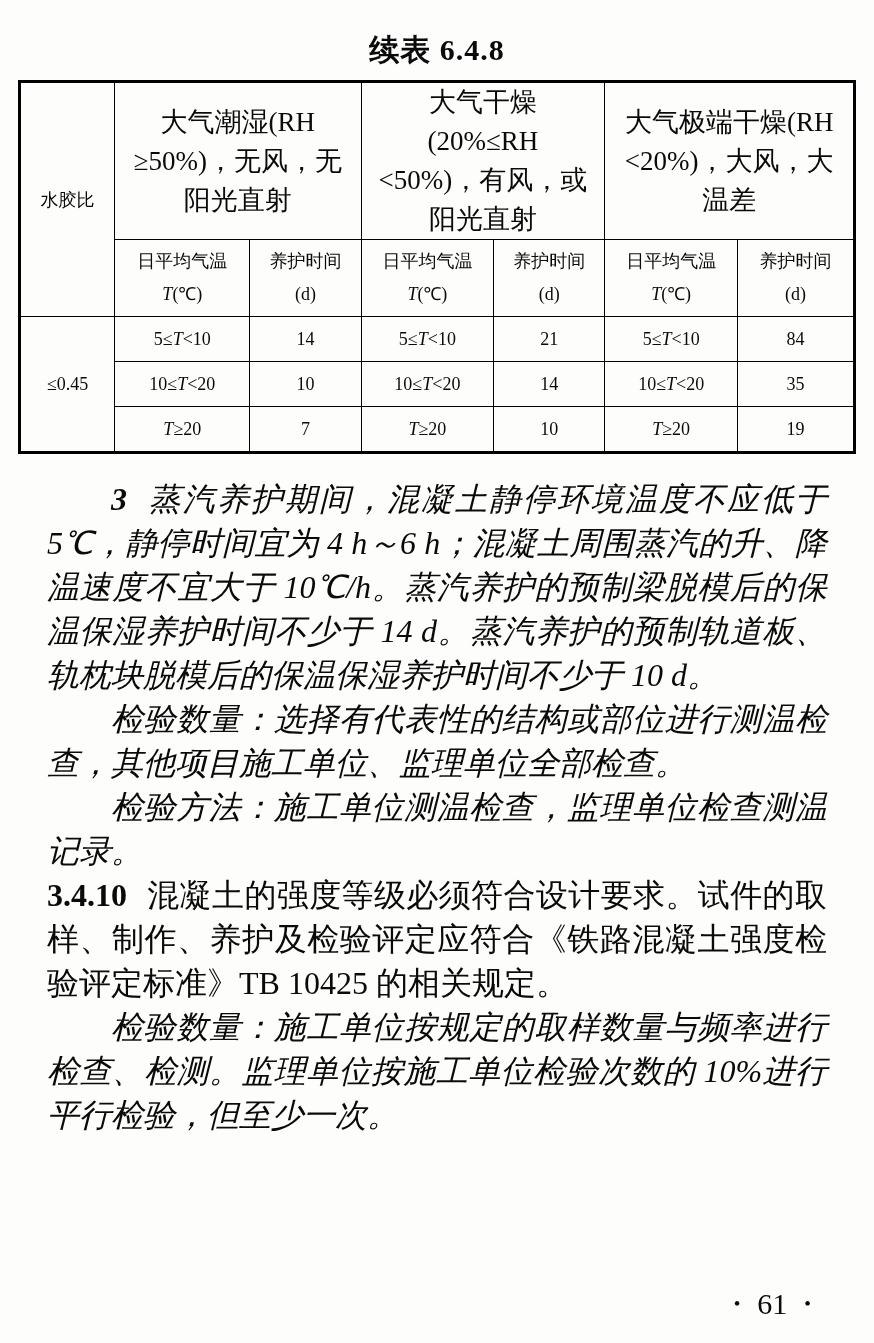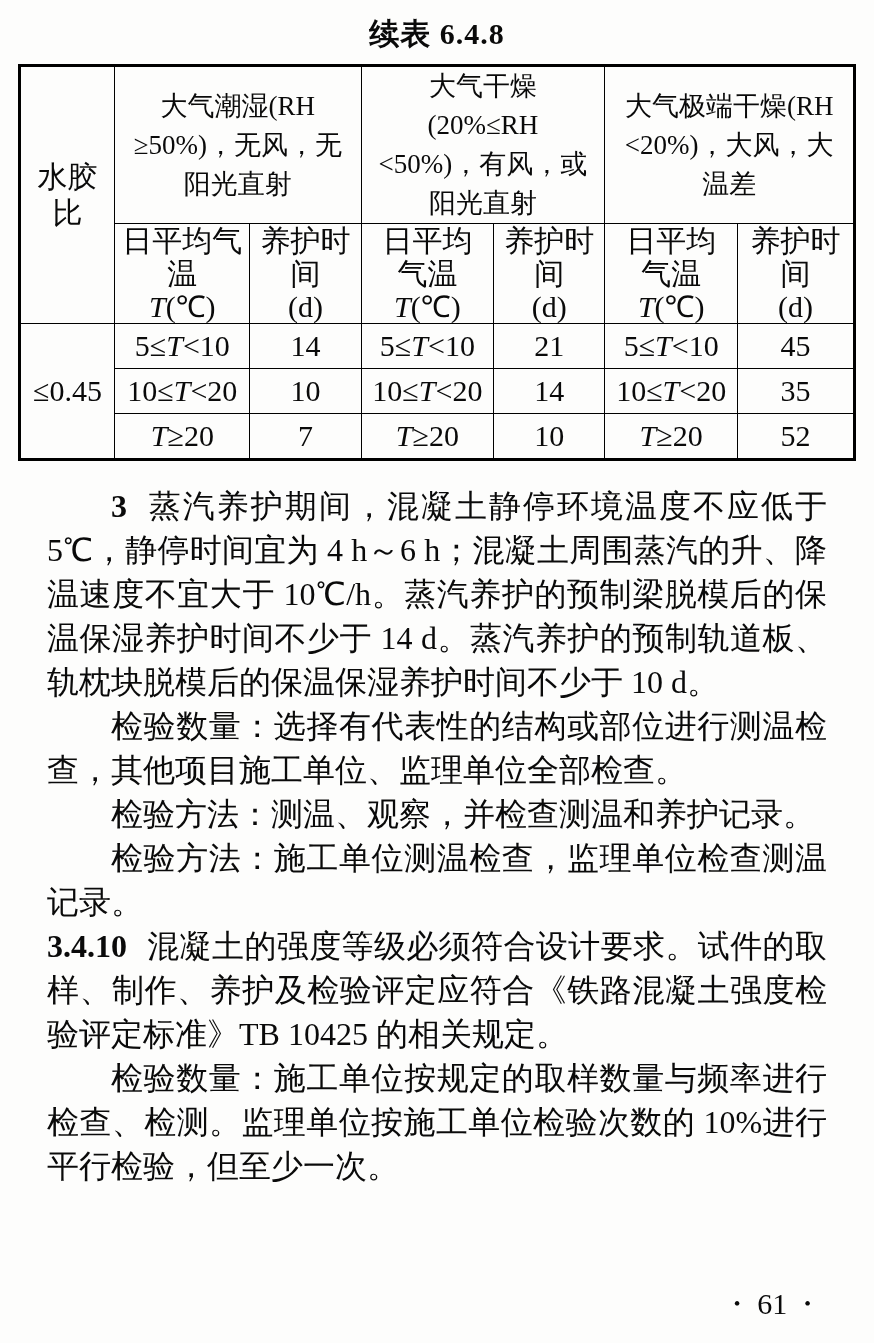--- a/index.html
+++ b/index.html
@@ -7,57 +7,57 @@
     position: relative;
     width: 874px;
     height: 1343px;
     background: #fdfdfc;
     color: #0a0a0a;
     font-family: "Liberation Serif", serif;
     overflow: hidden;
   }
   
   .table-title {
-    padding-top: 14px;
+    padding-top: 30px;
     text-align: center;
     font-size: 30px;
     font-weight: bold;
     letter-spacing: 1px;
   }
   
   table.spec {
     width: 838px;
     margin: 9px auto 0 auto;
     border-collapse: collapse;
     border: 3px solid #000;
     table-layout: fixed;
   }
   table.spec td {
     border: 1px solid #000;
     text-align: center;
     vertical-align: middle;
-    font-size: 30px;
+    font-size: 18px;
     padding: 0 6px;
     line-height: 36px;
   }
   tr.hdr1 td.cond { height: 112px; font-size: 27px; line-height: 39px; padding: 0 16px; }
   td.wb-head { font-size: 27px; }
   tr.hdr2 td { height: 76px; line-height: 33px; }
   tr.datarow td { height: 44px; }
   td .ivar { font-style: italic; }
   
   .content {
     width: 780px;
     margin: 23px auto 0 auto;
     font-size: 32px;
     line-height: 44px;
     text-align: justify;
   }
   .content p { margin: 0; }
-  .content p.indent { text-indent: 2em; }
+  .content p.indent { text-indent: 2em; font-style: italic; }
   .clause-num { font-weight: bold; margin-right: 0.62em; }
   .clause-num:empty { display: none; margin: 0; }
   
   .footer {
     position: absolute;
     bottom: 22px;
     right: 46px;
     display: flex;
     align-items: center;
     font-size: 30px;
@@ -114,45 +114,44 @@
           <div>(d)</div>
         </td>
       </tr>
       <tr class="datarow">
         <td rowspan="3">≤0.45</td>
         <td><span>5≤</span><span class="ivar">T</span><span>&lt;10</span></td>
         <td>14</td>
         <td><span>5≤</span><span class="ivar">T</span><span>&lt;10</span></td>
         <td>21</td>
         <td><span>5≤</span><span class="ivar">T</span><span>&lt;10</span></td>
-        <td>45</td>
+        <td>84</td>
       </tr>
       <tr class="datarow">
         <td><span>10≤</span><span class="ivar">T</span><span>&lt;20</span></td>
         <td>10</td>
         <td><span>10≤</span><span class="ivar">T</span><span>&lt;20</span></td>
         <td>14</td>
         <td><span>10≤</span><span class="ivar">T</span><span>&lt;20</span></td>
         <td>35</td>
       </tr>
       <tr class="datarow">
         <td><span></span><span class="ivar">T</span><span>≥20</span></td>
         <td>7</td>
         <td><span></span><span class="ivar">T</span><span>≥20</span></td>
         <td>10</td>
         <td><span></span><span class="ivar">T</span><span>≥20</span></td>
-        <td>52</td>
+        <td>19</td>
       </tr>
     </tbody>
   </table>
 
   <div class="content">
     <p class="indent"><span class="clause-num">3</span><span>蒸汽养护期间，混凝土静停环境温度不应低于 5℃，静停时间宜为 4 h～6 h；混凝土周围蒸汽的升、降温速度不宜大于 10℃/h。蒸汽养护的预制梁脱模后的保温保湿养护时间不少于 14 d。蒸汽养护的预制轨道板、轨枕块脱模后的保温保湿养护时间不少于 10 d。</span></p>
     <p class="indent"><span>检验数量：选择有代表性的结构或部位进行测温检查，其他项目施工单位、监理单位全部检查。</span></p>
-    <p class="indent"><span>检验方法：测温、观察，并检查测温和养护记录。</span></p>
     <p class="indent"><span>检验方法：施工单位测温检查，监理单位检查测温记录。</span></p>
     <p><span class="clause-num">3.4.10</span><span>混凝土的强度等级必须符合设计要求。试件的取样、制作、养护及检验评定应符合《铁路混凝土强度检验评定标准》TB 10425 的相关规定。</span></p>
     <p class="indent"><span>检验数量：施工单位按规定的取样数量与频率进行检查、检测。监理单位按施工单位检验次数的 10%进行平行检验，但至少一次。</span></p>
   </div>
 
   <div class="footer">
     <span class="dot">•</span>
     <span class="num">61</span>
     <span class="dot">•</span>
   </div>

